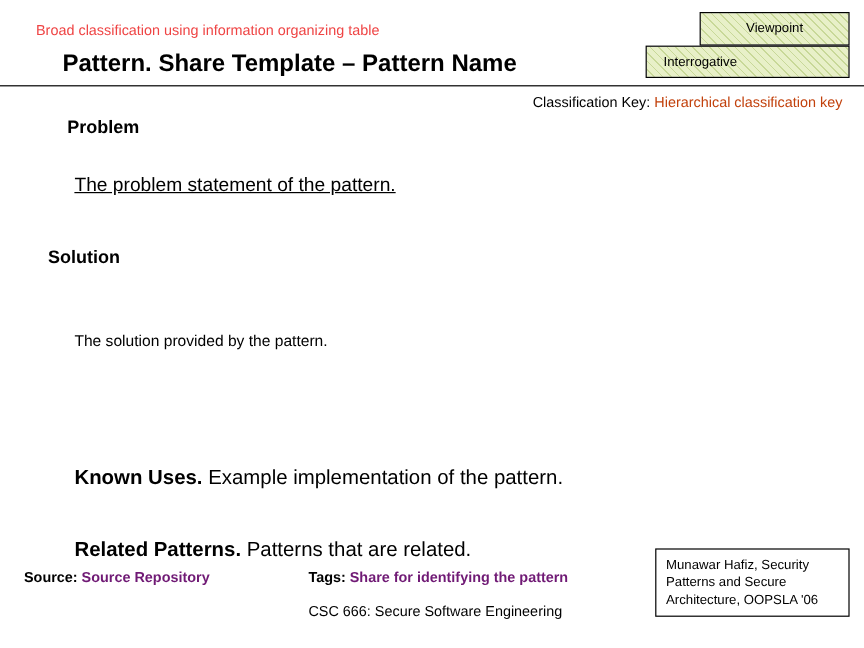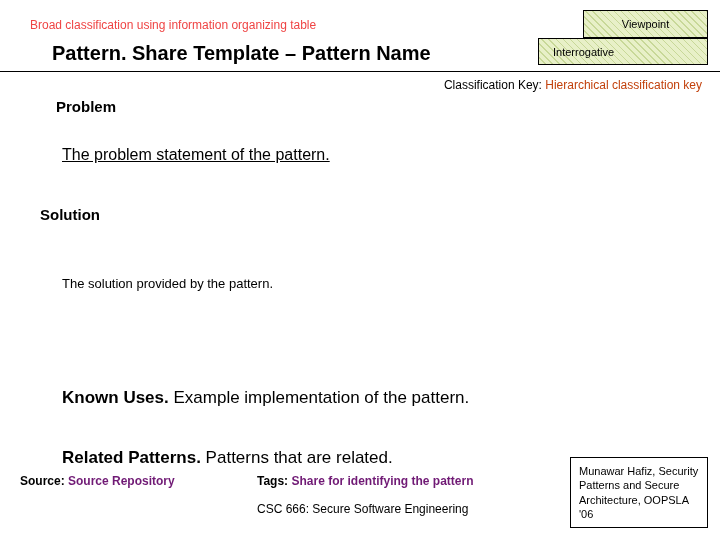--- a/index.html
+++ b/index.html
@@ -137,21 +137,21 @@
   .course-line {
     position: absolute;
     top: 502px;
     left: 257px;
     font-size: 12px;
   }
   .cite-box {
     position: absolute;
     top: 457px;
     right: 12px;
-    width: 138px;
+    width: 162px;
     border: 1px solid #000;
     padding: 6px 8px;
     font-size: 11px;
     line-height: 1.3;
   }
   .bold { font-weight: bold; }
 </style>
 </head>
 <body>
 

